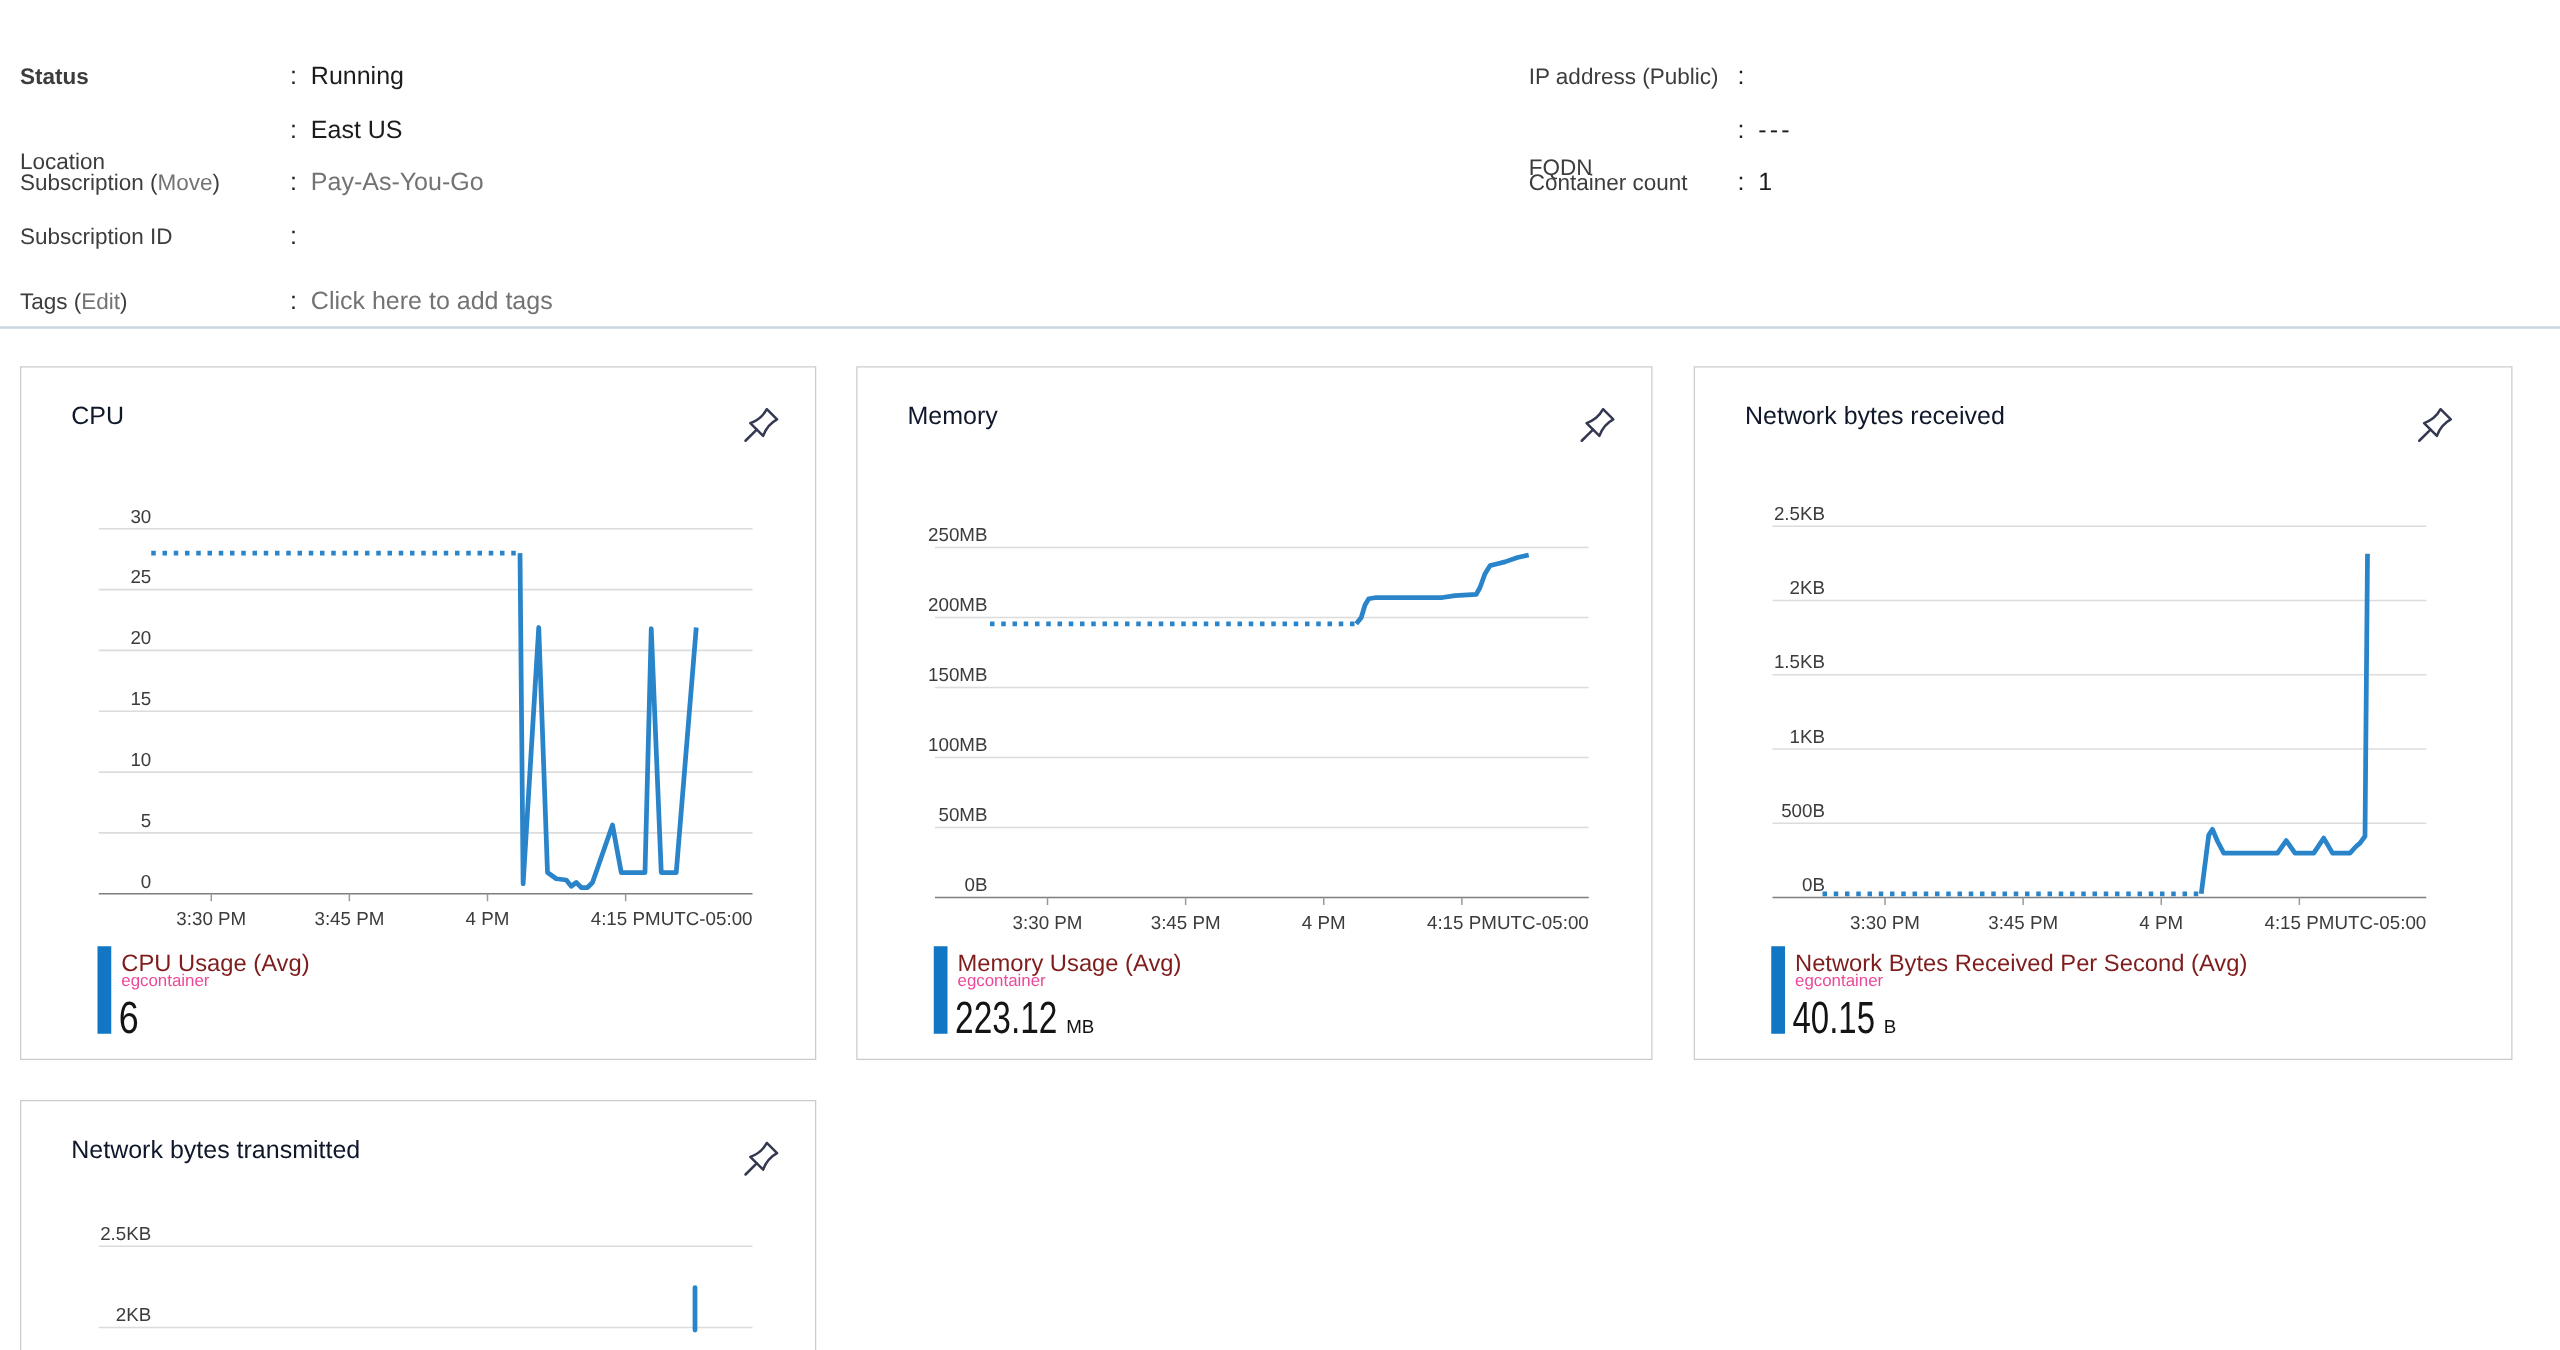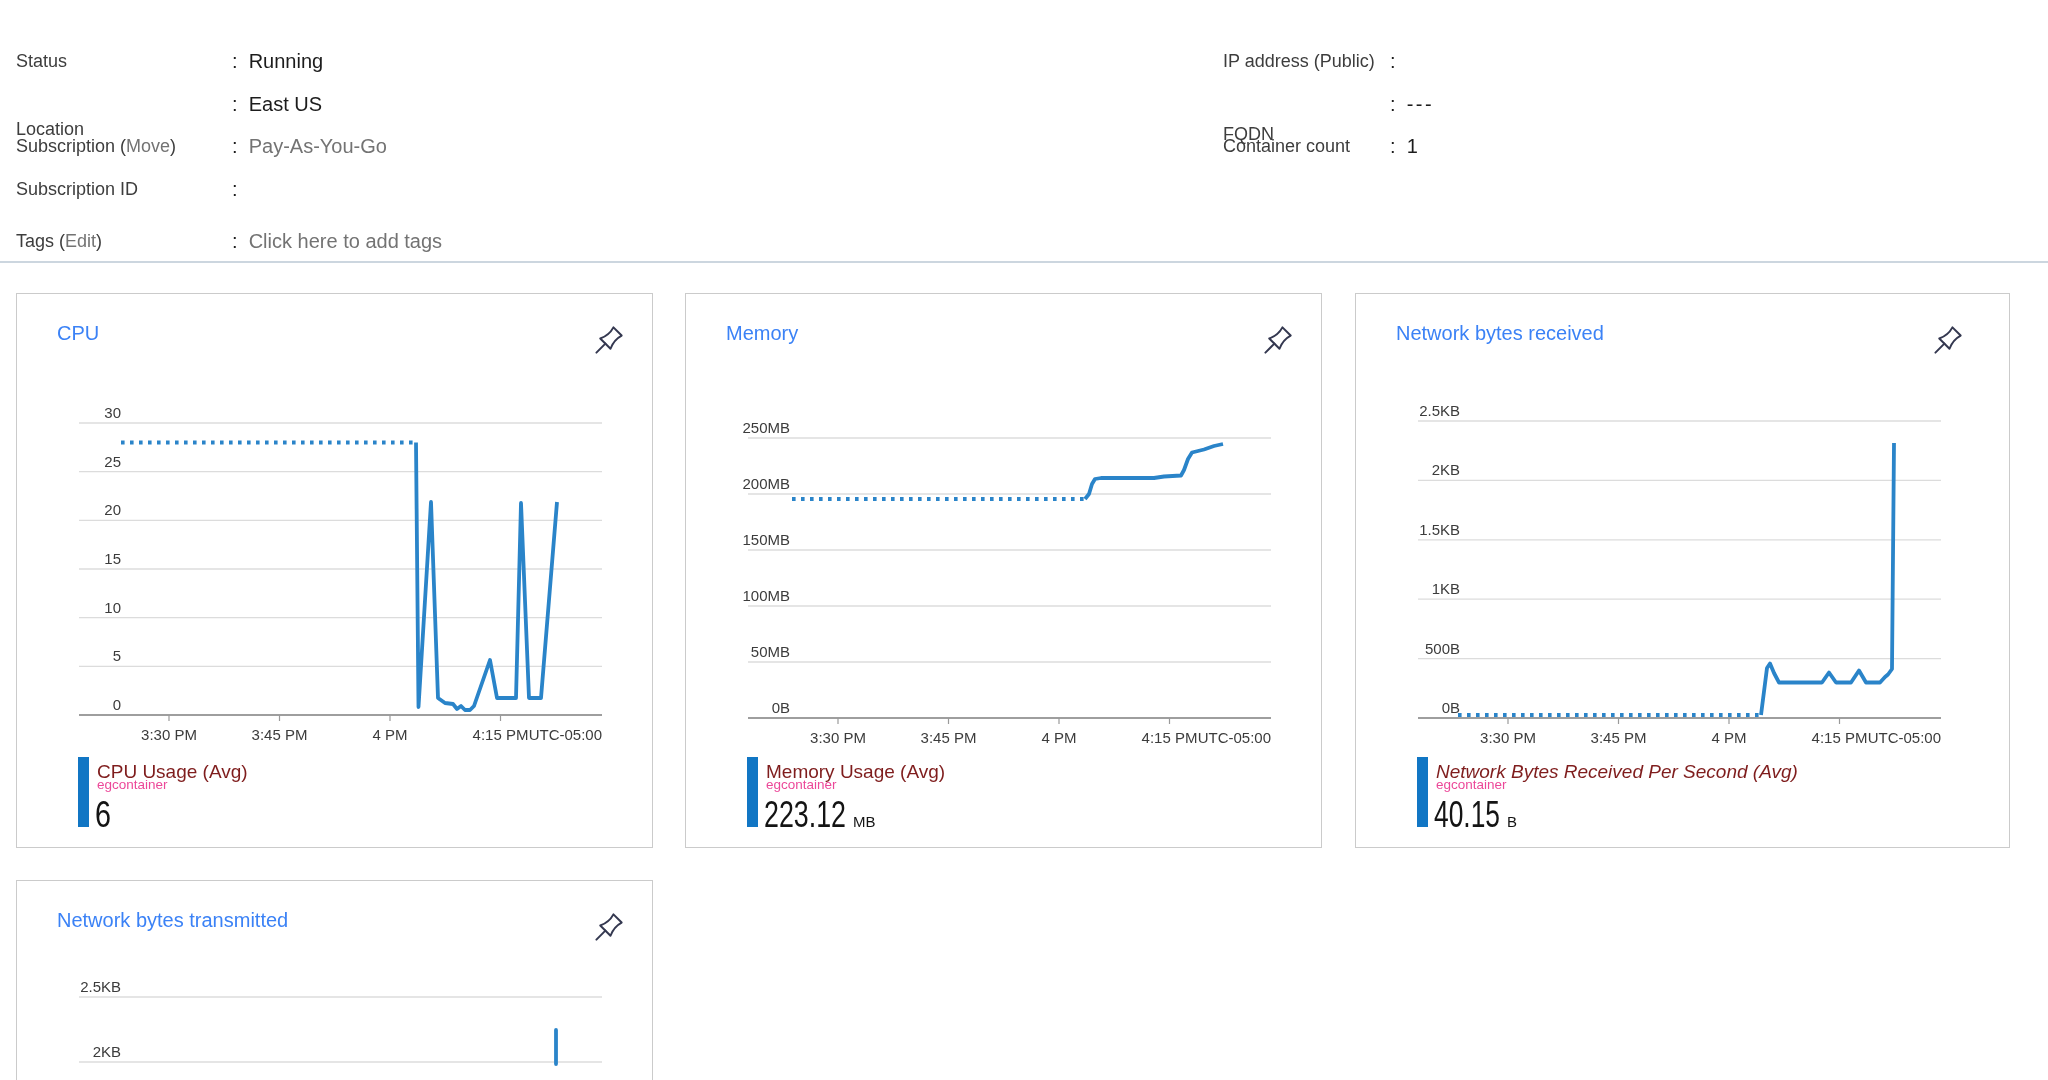--- a/index.html
+++ b/index.html
@@ -2,31 +2,31 @@
 <html><head>
 <meta charset="utf-8">
 <style>
 html,body{margin:0;padding:0;}
 body{width:2048px;height:1080px;background:#ffffff;overflow:hidden;position:relative;font-family:"Liberation Sans",sans-serif;}
 .abs{position:absolute;}
 .lbl{font-size:18px;line-height:22px;color:#3d3d3d;white-space:nowrap;}
 .val{font-size:20px;line-height:22px;color:#1c1c1c;white-space:nowrap;}
 .blue{color:#737373;}
 .card{position:absolute;width:635px;background:#ffffff;border:1px solid #cbcbcb;}
-.ctitle{position:absolute;left:40px;top:27px;font-size:20px;line-height:24px;color:#3b82f6;white-space:nowrap;}
+.ctitle{position:absolute;left:40px;top:27px;font-size:20px;line-height:24px;color:#0f172a;white-space:nowrap;}
 .pin{position:absolute;left:574px;top:30px;}
 .legbar{position:absolute;left:61px;width:11px;height:70px;background:#1176c4;}
 .leg1{position:absolute;left:80px;font-size:19px;line-height:16px;color:#7f1d1d;white-space:nowrap;}
 .leg2{position:absolute;left:80px;font-size:13.5px;line-height:16px;color:#ec4899;white-space:nowrap;}
 svg text{font-family:"Liberation Sans",sans-serif;}
 </style>
 </head>
 <body>
 
-<div class="abs lbl" style="left:16px;top:50px;">Status</div>
+<div class="abs lbl" style="left:16px;top:50px;font-weight:bold;">Status</div>
 <div class="abs val" style="left:232px;top:50px;">:&nbsp;&nbsp;Running</div>
 <div class="abs lbl" style="left:16px;top:93px;margin-top:25px;">Location</div>
 <div class="abs val" style="left:232px;top:93px;">:&nbsp;&nbsp;East US</div>
 <div class="abs lbl" style="left:16px;top:135px;">Subscription (<span class="blue">Move</span>)</div>
 <div class="abs val" style="left:232px;top:135px;">:&nbsp;&nbsp;<span class="blue">Pay-As-You-Go</span></div>
 <div class="abs lbl" style="left:16px;top:178px;">Subscription ID</div>
 <div class="abs val" style="left:232px;top:178px;">:</div>
 <div class="abs lbl" style="left:16px;top:230px;">Tags (<span class="blue">Edit</span>)</div>
 <div class="abs val" style="left:232px;top:230px;">:&nbsp;&nbsp;<span class="blue">Click here to add tags</span></div>
 
@@ -175,21 +175,21 @@
       <text x="152" y="449">3:30 PM</text>
       <text x="262.5" y="449">3:45 PM</text>
       <text x="373" y="449">4 PM</text>
       <text x="483.5" y="449">4:15 PM</text>
       <text x="585" y="449" text-anchor="end">UTC-05:00</text>
     </g>
     <polyline points="102,421 405,421" fill="none" stroke="#2a84c9" stroke-width="3.8" stroke-dasharray="3.6 5.4"></polyline>
     <polyline points="405,421 411,374 414,369.5 418,379 423,388.5 466,388.5 473,378.5 480,388.5 495,388.5 503,376.5 510,388.5 524,388.5 529,383 532,380.5 536,375 538,149" fill="none" stroke="#2a84c9" stroke-width="3.8" stroke-linejoin="round"></polyline>
   </svg>
   <div class="legbar" style="top:463px;"></div>
-  <div class="leg1" style="top:470px;font-style:italic;">Network Bytes Received Per Second (Avg)</div>
+  <div class="leg1" style="top:470px;">Network Bytes Received Per Second (Avg)</div>
   <div class="leg2" style="top:483px;">egcontainer</div>
   <svg class="abs" style="left:78px;top:495px;" width="180" height="46">
       <text x="0" y="37.5" font-size="36" fill="#141414" textLength="66" lengthAdjust="spacingAndGlyphs">40.15</text>
       <text x="73" y="37.5" font-size="15" fill="#141414">B</text>
     </svg>
 </div>
 
 <div class="card" style="left:16px;top:880px;height:553px;">
   <div class="ctitle">Network bytes transmitted</div>
   <svg class="pin" width="36" height="36" viewBox="0 0 36 36">

